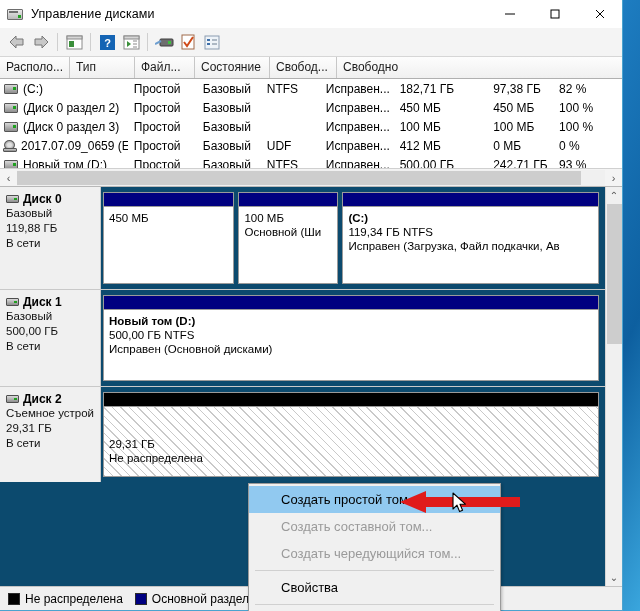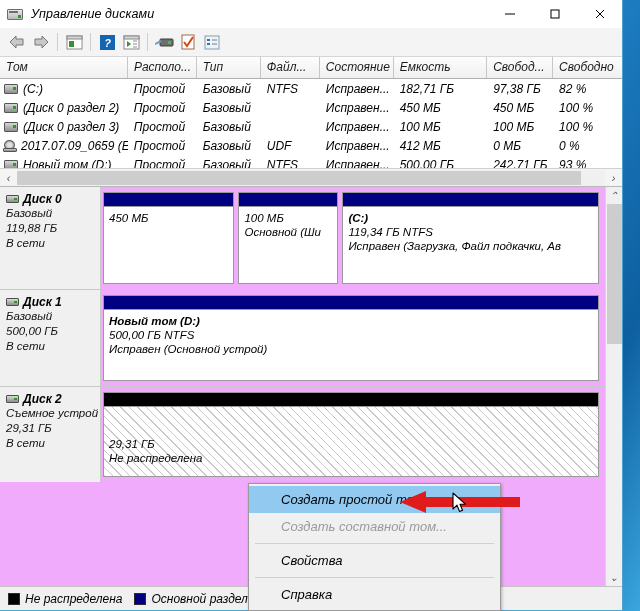--- a/index.html
+++ b/index.html
@@ -13,21 +13,21 @@
     background: linear-gradient(115deg,#1a78bd 0%,#2e9ddb 18%,#0f63a8 35%,#5fc0ea 52%,#1d7cc0 68%,#0d5f9f 85%,#3aa6dd 100%);
   }
 
   
   #window {
     position: absolute; left: 0; top: 0;
     width: 623px; height: 611px;
     background: #f0f0f0;
     border: 1px solid #4ba3cf;
     border-top: none; border-left: none;
-    display: flex; flex-direction: column; font-style: italic;
+    display: flex; flex-direction: column;
   }
 
   
   .titlebar {
     height: 28px; background: #ffffff;
     display: flex; align-items: center;
     flex: none; position: relative;
   }
   .title-icon {
     width: 16px; height: 14px; margin-left: 7px; margin-right: 8px;
@@ -117,21 +117,21 @@
 
   .hscroll-row { height: 18px; background: #f4f4f4; display: flex; align-items: center; flex: none;
                  border-top: 1px solid #d0d0d0; }
   .hs-arrow { width: 17px; height: 17px; display: flex; align-items: center; justify-content: center;
               font-size: 11px; color: #555; }
   .hs-track { flex: 1; height: 16px; background: #f0f0f0; position: relative; }
   .hs-thumb { position: absolute; left: 0; top: 1px; height: 14px; width: 96%; background: #cdcdcd; }
 
   
   .graph-pane {
-    flex: 1; display: flex; background: #f0abfc; overflow: hidden; position: relative; justify-content: center;
+    flex: 1; display: flex; background: #0c4a6e; overflow: hidden; position: relative; justify-content: center;
   }
   .graph-inner { flex: 1; display: flex; flex-direction: column; }
   .disk-row { display: flex; border-bottom: 1px solid #c9c9c9; flex: none; }
   .disk-info {
     width: 101px; flex: none; padding: 5px 0 4px 6px;
     border-right: 1px solid #c9c9c9; background: #f0f0f0;
     overflow: hidden;
   }
   .disk-title { font-size: 12px; font-weight: bold; color: #000; display: flex; align-items: center; }
   .disk-title .dicon {
@@ -283,26 +283,24 @@
           <rect x="3" y="4" width="3" height="2" fill="#3f6fa8"></rect>
           <rect x="3" y="8" width="3" height="2" fill="#3f6fa8"></rect>
           <line x1="8" y1="5" x2="13" y2="5" stroke="#6a7c8f"></line>
           <line x1="8" y1="9" x2="13" y2="9" stroke="#6a7c8f"></line>
         </svg>
     </div>
   </div>
 
   <div class="list-pane">
     <div class="lhead">
-      <div class="hc" style="width:130px">Том</div>
       <div class="hc" style="width:70px">Располо...</div>
       <div class="hc" style="width:65px">Тип</div>
       <div class="hc" style="width:60px">Файл...</div>
       <div class="hc" style="width:75px">Состояние</div>
-      <div class="hc" style="width:95px">Емкость</div>
       <div class="hc" style="width:67px">Свобод...</div>
       <div class="hc" style="width:70px;border-right:none">Свободно</div>
     </div>
     <div class="lrows">
 
       <div class="lrow">
         <div class="c vol" style="width:130px">
           <span class="vicon">
               <span class="b"></span>
               <span class="g"></span>
@@ -445,21 +443,21 @@
           <div class="disk-meta">Базовый</div>
           <div class="disk-meta">500,00 ГБ</div>
           <div class="disk-meta">В сети</div>
         </div>
         <div class="disk-parts">
           <div class="part" style="flex:1">
             <div class="cap"></div>
             <div class="body">
               <div class="pline b">Новый том  (D:)</div>
               <div class="pline">500,00 ГБ NTFS</div>
-              <div class="pline">Исправен (Основной устрой)</div>
+              <div class="pline">Исправен (Основной дисками)</div>
             </div>
           </div>
         </div>
       </div>
 
       <div class="disk-row" style="height:95px;border-bottom:none">
         <div class="disk-info">
           <div class="disk-title">
             <span class="dicon"></span>
             <span>Диск 2</span>
@@ -498,20 +496,21 @@
     </div>
     <div class="leg-item">
       <span class="swatch" style="background:#000080"></span>
       <span>Основной раздел</span>
     </div>
   </div>
 
   <div class="ctx">
     <div class="ctx-item sel">Создать простой том...</div>
     <div class="ctx-item dis">Создать составной том...</div>
+    <div class="ctx-item dis">Создать чередующийся том...</div>
     <div class="ctx-sep"></div>
     <div class="ctx-item">Свойства</div>
     <div class="ctx-sep"></div>
     <div class="ctx-item">Справка</div>
   </div>
 
   <svg class="red-arrow" width="120" height="26" viewBox="0 0 120 26">
     <path d="M0 13 L26 2 L26 8 L120 8 L120 18 L26 18 L26 24 Z" fill="#e01b1b"></path>
   </svg>
 

